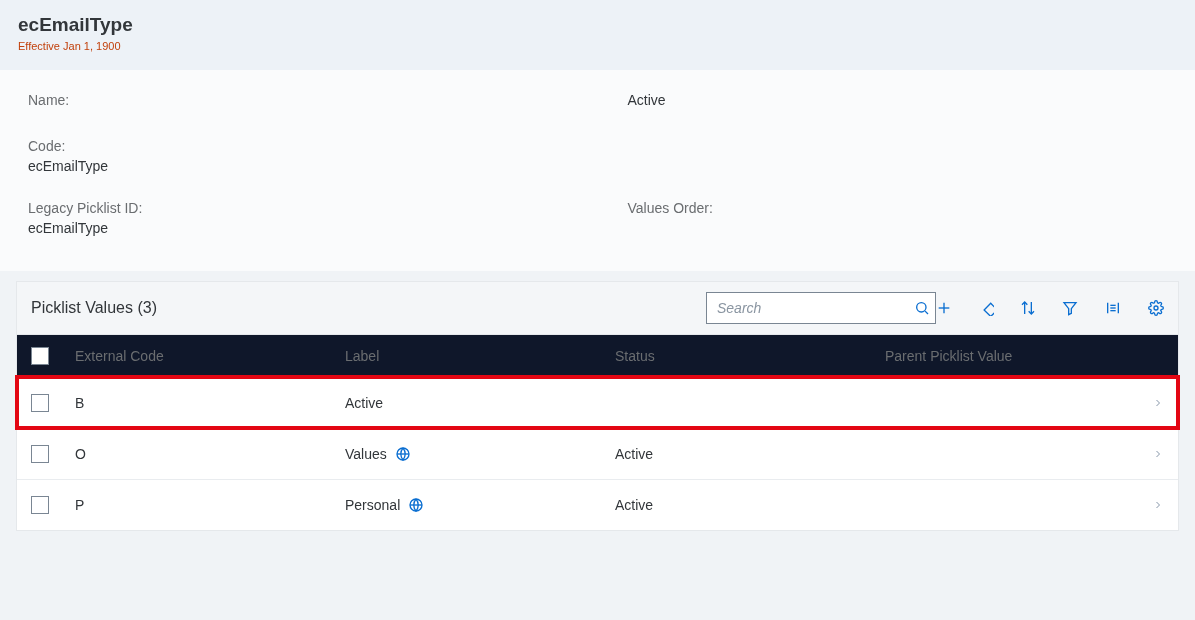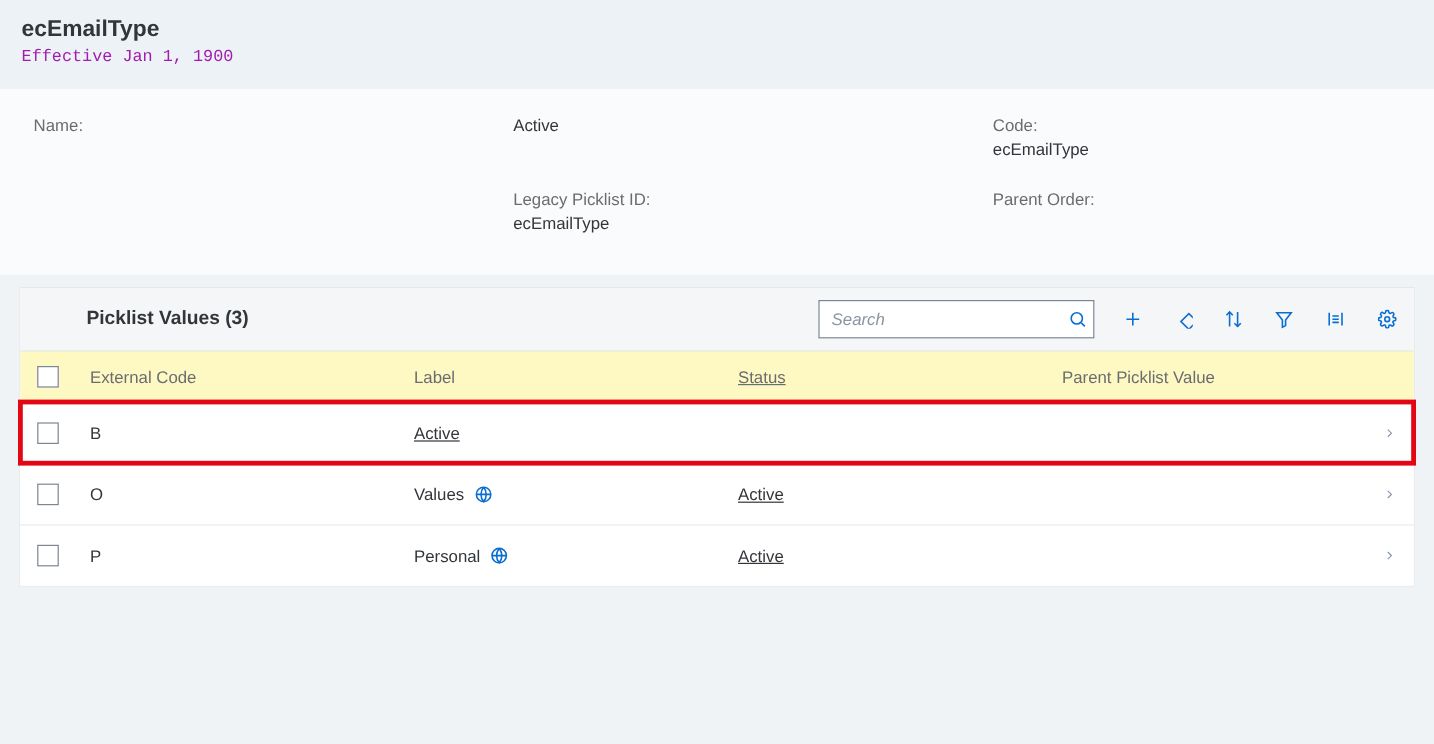--- a/index.html
+++ b/index.html
@@ -14,31 +14,30 @@
     background: #edf2f7;
     padding: 14px 18px 18px 18px;
   }
   .header h1 {
     font-size: 19px;
     font-weight: 600;
     color: #32363a;
     margin-bottom: 4px;
   }
   .header .subtitle {
-    font-size: 14px;
-    color: #a21caf;
-    font-family: Liberation Mono, monospace;
+    font-size: 11px;
+    color: #c2410c;
   }
   .details-panel {
     background: #fafbfc;
     padding: 22px 8px 35px 28px;
   }
   .details-grid {
     display: grid;
-    grid-template-columns: 1fr 1fr 1fr;
+    grid-template-columns: 1fr 1fr;
     row-gap: 26px;
     column-gap: 40px;
   }
   .field-label {
     color: #6a6d70;
     font-size: 14px;
     margin-bottom: 4px;
   }
   .field-value {
     color: #32363a;
@@ -51,28 +50,26 @@
   }
   .section-header {
     display: flex;
     align-items: center;
     justify-content: space-between;
     background: #f4f6f8;
     padding: 10px 14px;
   }
   .section-title {
     font-size: 16px;
-    font-weight: 700;
+    font-weight: 400;
     color: #32363a;
-    margin-left: 41px;
   }
   .section-tools {
     display: flex;
     align-items: center;
-    gap: 24px;
   }
   .search-wrap {
     position: relative;
     width: 230px;
   }
   .search-input {
     width: 100%;
     height: 32px;
     border: 1px solid #7a8693;
     padding: 0 34px 0 10px;
@@ -97,27 +94,27 @@
   }
   .toolbar-icons .icon-btn {
     color: #0a6ed1;
     display: flex;
     cursor: pointer;
   }
   .table-head-row {
     display: flex;
     align-items: center;
     padding: 12px 14px;
-    background: #fef9c3;
+    background: #0f172a;
     border-top: 1px solid #e5e8eb;
   }
   .col-check { width: 44px; display:flex; align-items:center; }
   .col-code { width: 270px; }
   .col-label { width: 270px; display:flex; align-items:center; gap:6px;}
-  .col-status { width: 270px; text-decoration: underline; }
+  .col-status { width: 270px; }
   .col-parentpl { flex: 1; }
   .col-arrow { width: 30px; display:flex; justify-content:flex-end; color:#8696a9;}
   .th { color: #6a6d70; font-size: 14px; }
   .row {
     display: flex;
     align-items: center;
     padding: 16px 14px;
     border-top: 1px solid #e9ecef;
     background: #ffffff;
   }
@@ -157,21 +154,21 @@
       <div class="field-label">Code:</div>
       <div class="field-value">ecEmailType</div>
     </div>
     <div>
     </div>
     <div>
       <div class="field-label">Legacy Picklist ID:</div>
       <div class="field-value">ecEmailType</div>
     </div>
     <div>
-      <div class="field-label">Parent Order:</div>
+      <div class="field-label">Values Order:</div>
       <div class="field-value"></div>
     </div>
   </div>
 </div>
 
 <div class="section">
   <div class="section-header">
     <div class="section-title">Picklist Values (3)</div>
     <div class="section-tools">
       <div class="search-wrap">

